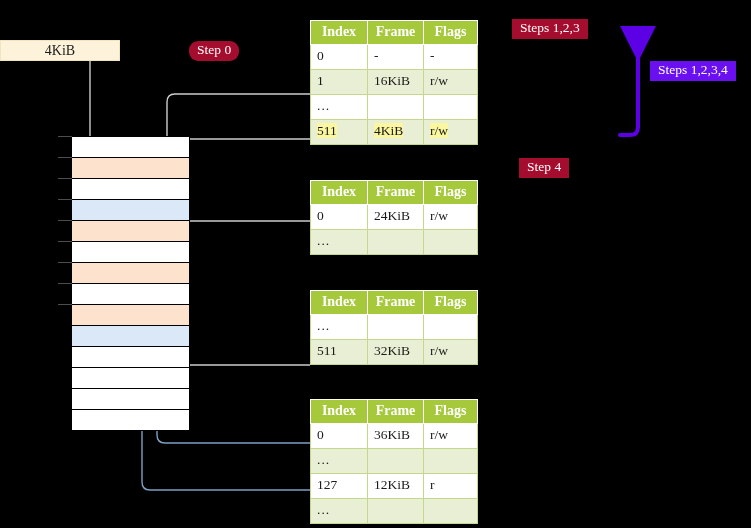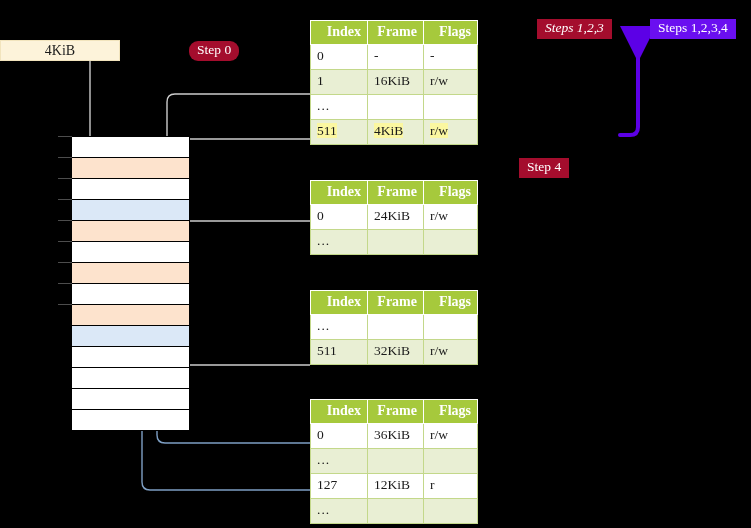--- a/index.html
+++ b/index.html
@@ -56,24 +56,24 @@
     align-items: center;
     justify-content: center;
     font-size: 13.5px;
     color: #ffffff;
     padding: 1px 8px 2px 8px;
     box-sizing: border-box;
     white-space: nowrap;
     line-height: 1.25;
   }
   .badge-red    { background: #a40d2d; }
-  .badge-purple { background: #6a0ff0; }
+  .badge-purple { background: #6a0ff0; margin-top: 42px; }
 
   #badge-step0        { left: 189px; top: 41px; border-radius: 9px; }
-  #badge-steps123     { left: 537px; top: 19px; font-style: italic; }
+  #badge-steps123     { left: 512px; top: 19px; }
   #badge-steps1234    { left: 650px; top: 19px; }
   #badge-step4        { left: 519px; top: 158px; align-items: flex-end; }
 
   
   .memory {
     position: absolute;
     left: 71px;
     top: 136px;
     width: 119px;
     height: 279px;
@@ -106,21 +106,21 @@
     border: 1px solid #8db238;
     background: #ffffff;
     font-size: 13.5px;
     color: #1a1a1a;
     table-layout: fixed;
   }
   .ptable th {
     background: #a6c93c;
     color: #ffffff;
     font-weight: bold;
-    text-align: right;
+    text-align: center;
     padding: 3px 6px 4px 6px;
     border: 1px solid #ffffff;
     font-size: 14px;
     line-height: 1.15;
   }
   .ptable td {
     padding: 3px 6px 4px 6px;
     border: 1px solid #c3d88a;
     line-height: 1.15;
     height: 17px;

